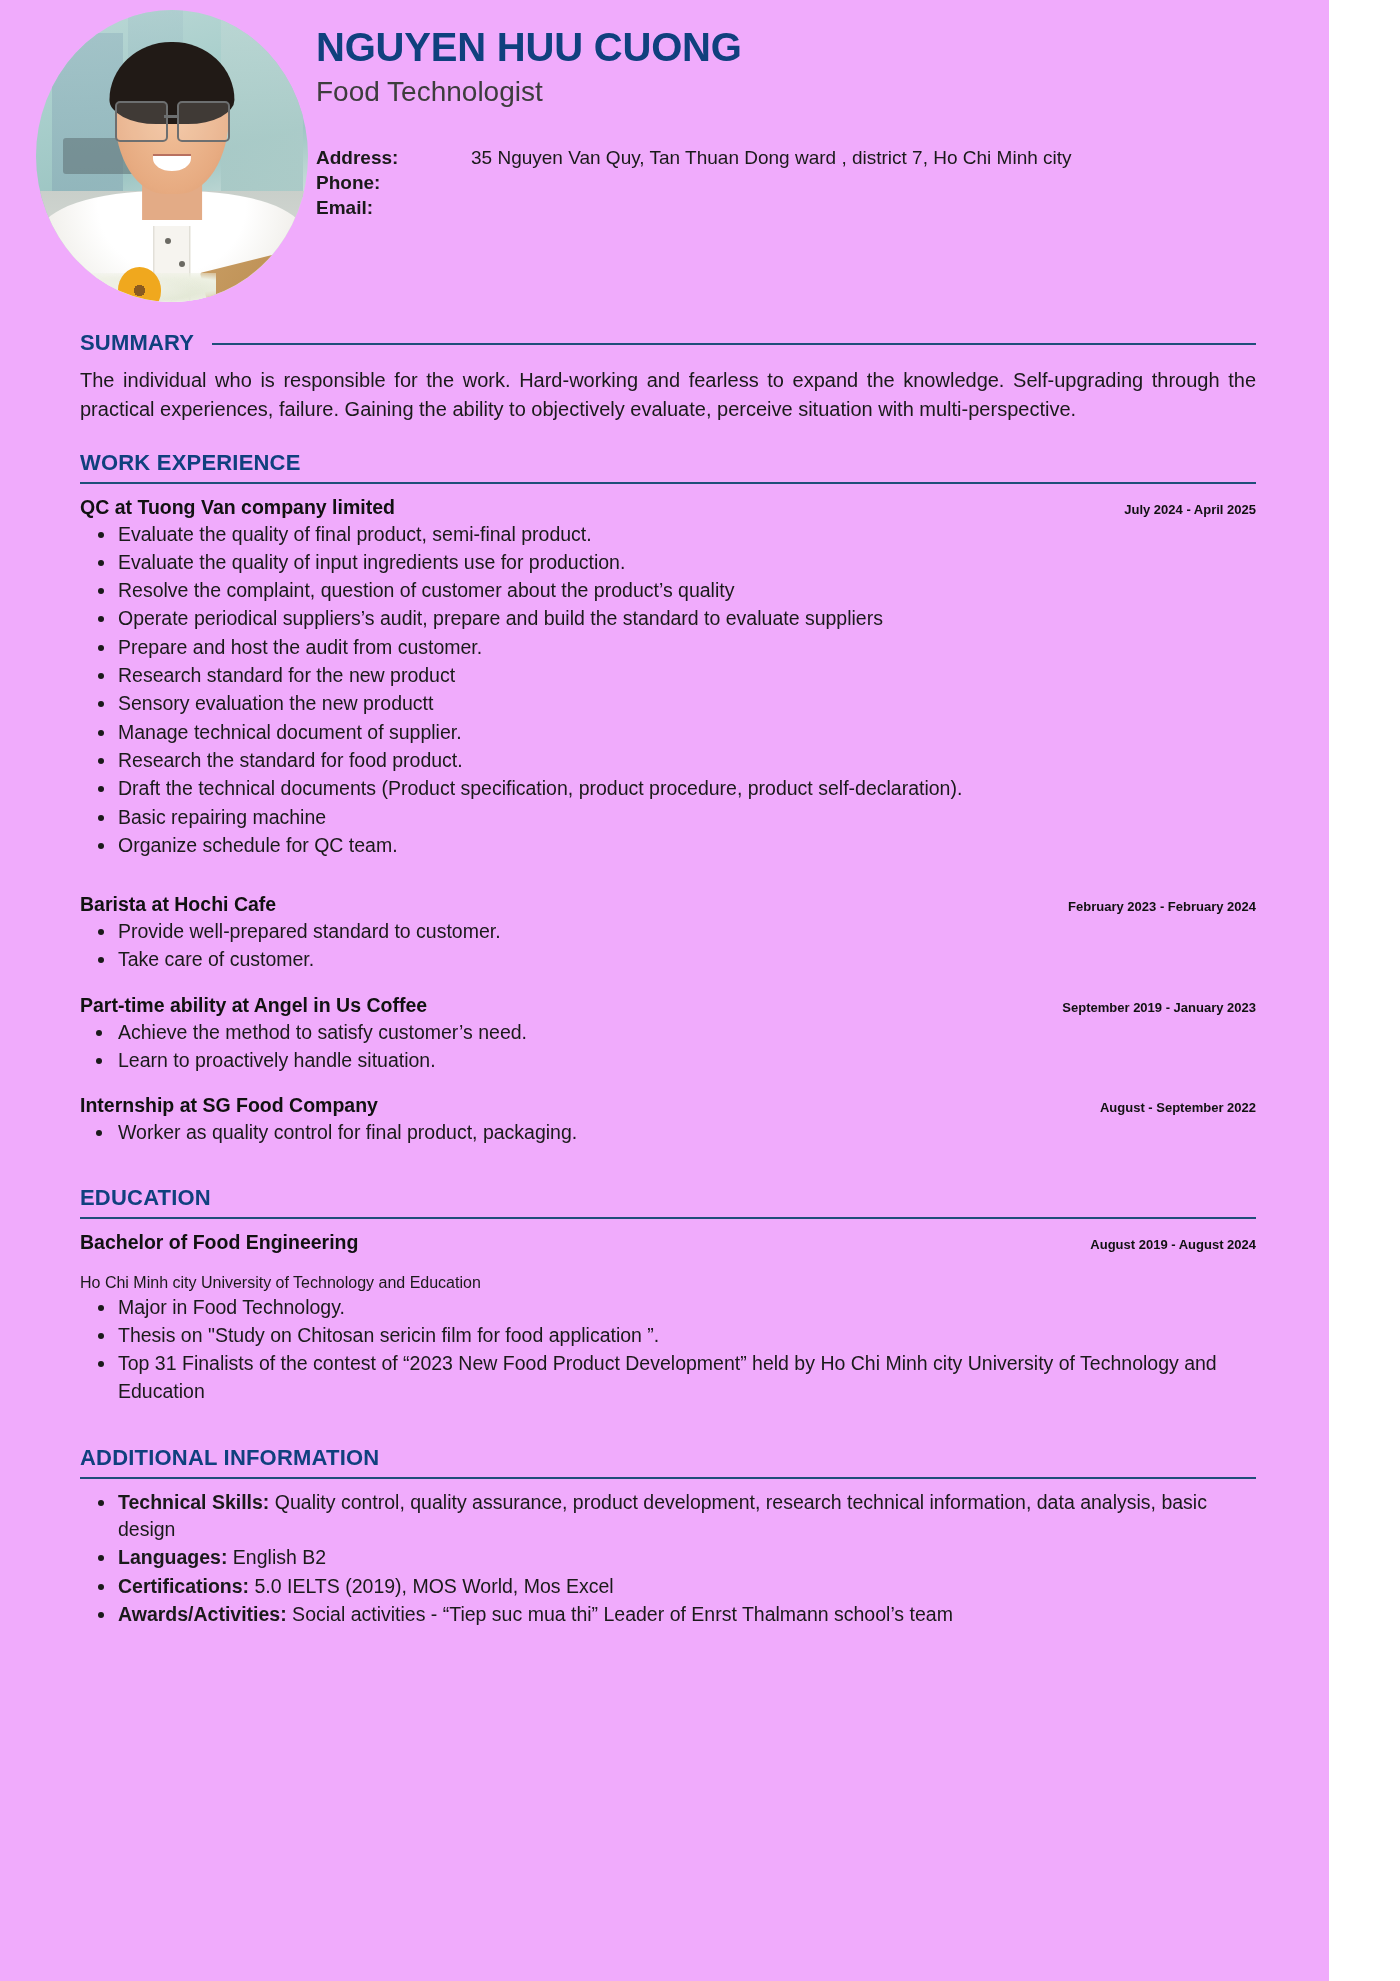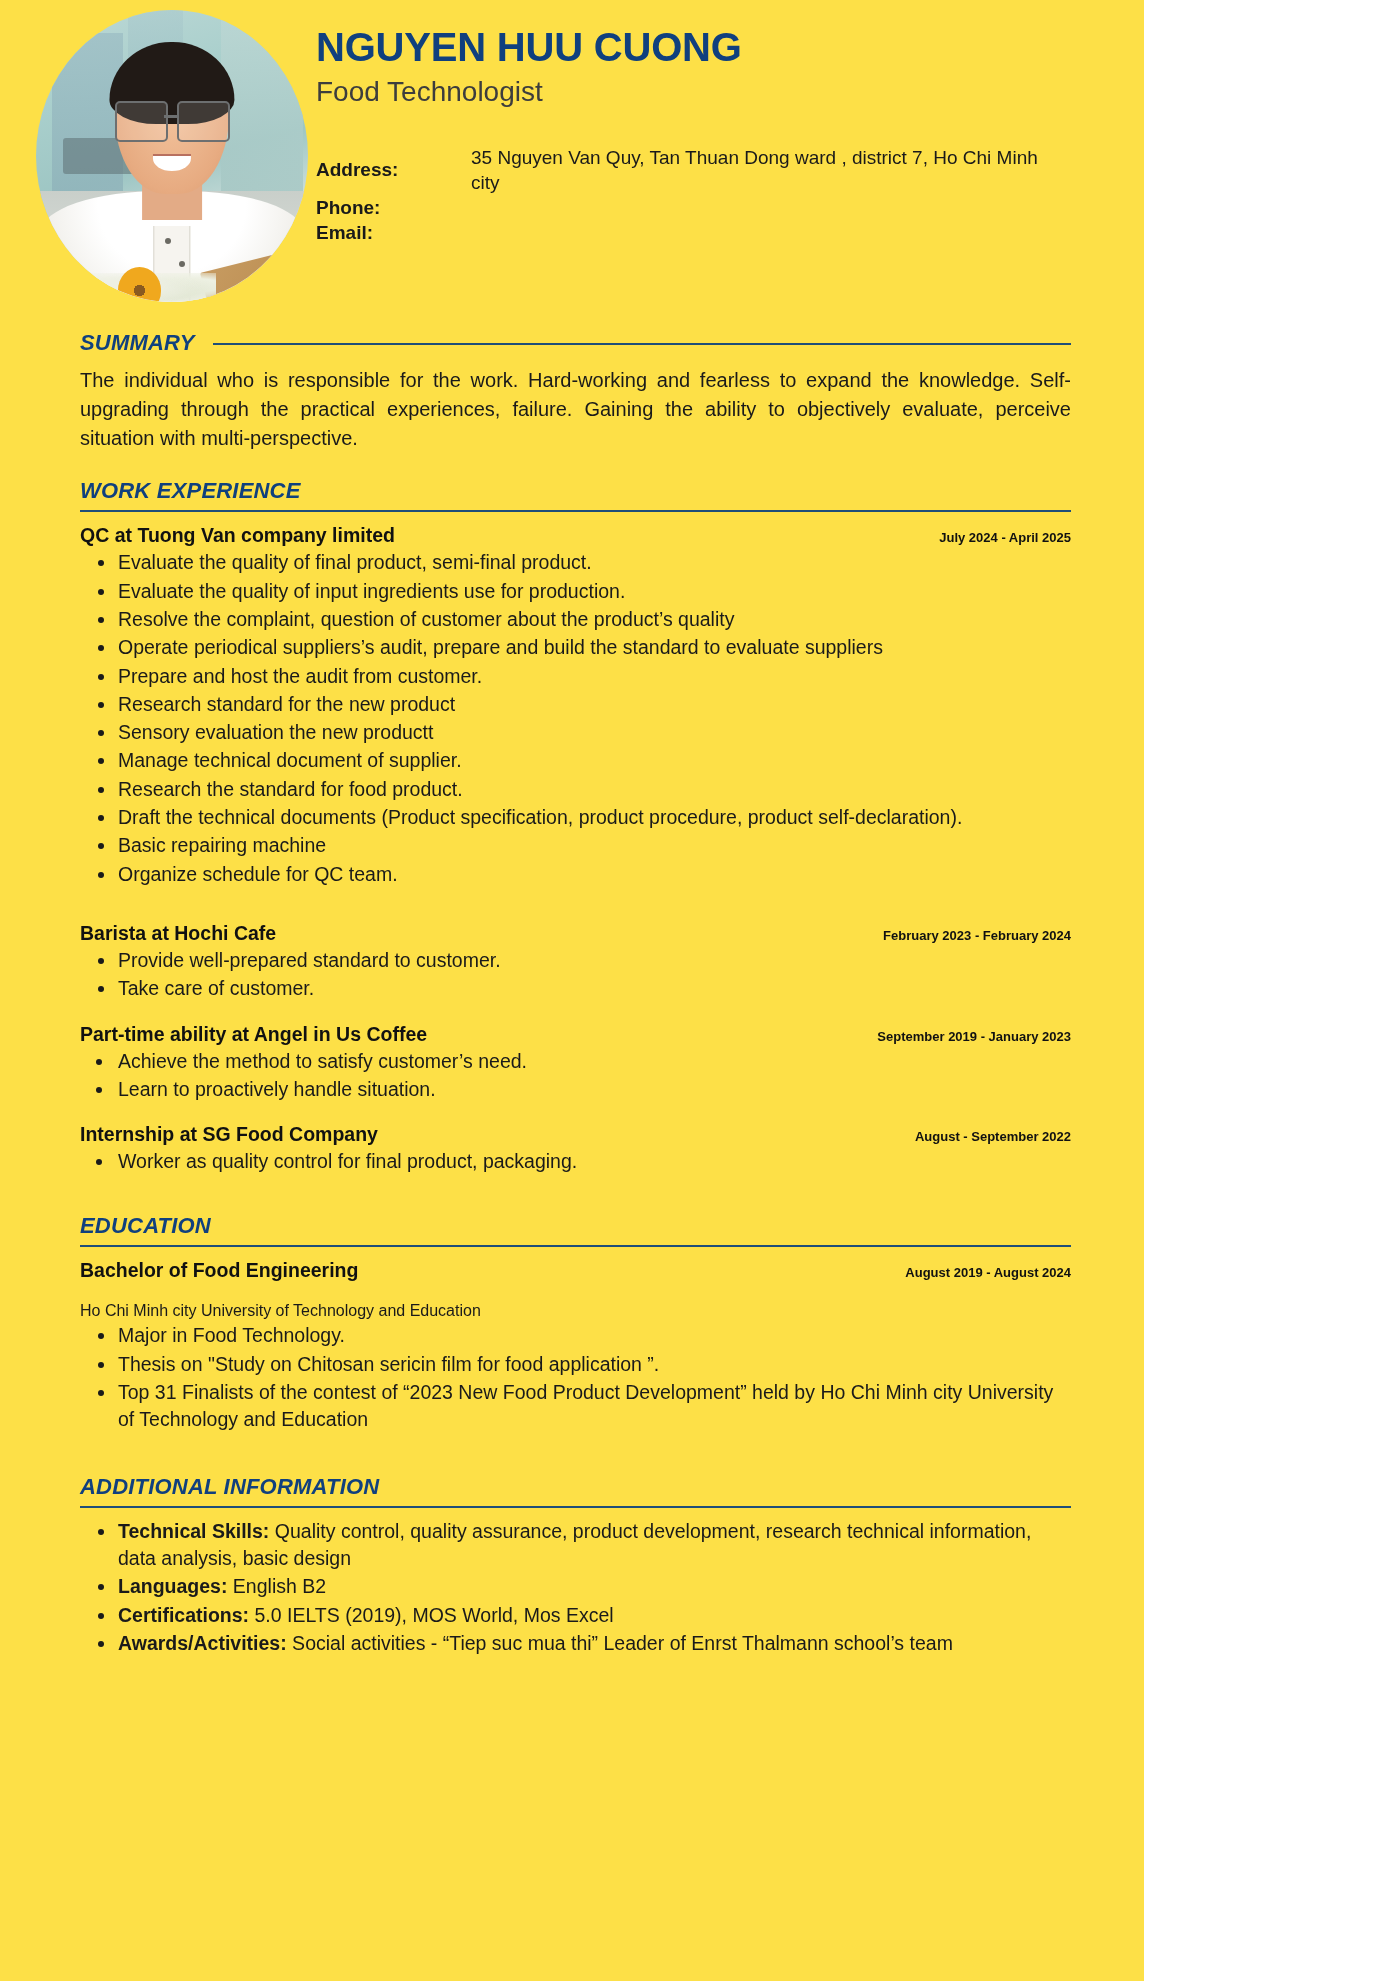--- a/index.html
+++ b/index.html
@@ -9,23 +9,23 @@
   }
   body {
     width: 1400px;
     height: 1981px;
     font-family: "Liberation Sans", sans-serif;
     color: #1a1a1a;
     overflow: hidden;
   }
   .page {
     position: relative;
-    width: 1144px;
+    width: 1329px;
     height: 1981px;
-    background: #fde047;
+    background: #f0abfc;
     box-sizing: border-box;
     padding: 0 73px 0 80px;
   }
 
   
   .header {
     display: flex;
     align-items: flex-start;
     padding-top: 10px;
     margin-left: -62px;
@@ -142,21 +142,20 @@
     display: flex;
     align-items: center;
     gap: 18px;
   }
   .sec-title {
     color: #10407e;
     font-size: 22px;
     font-weight: bold;
     letter-spacing: 0.2px;
     white-space: nowrap;
-    font-style: italic;
   }
   .sec-rule-inline {
     flex: 1 1 auto;
     height: 0;
     border-top: 2.5px solid #1f4e79;
     margin-top: 2px;
   }
   .sec-rule-full {
     width: 100%;
     height: 0;

